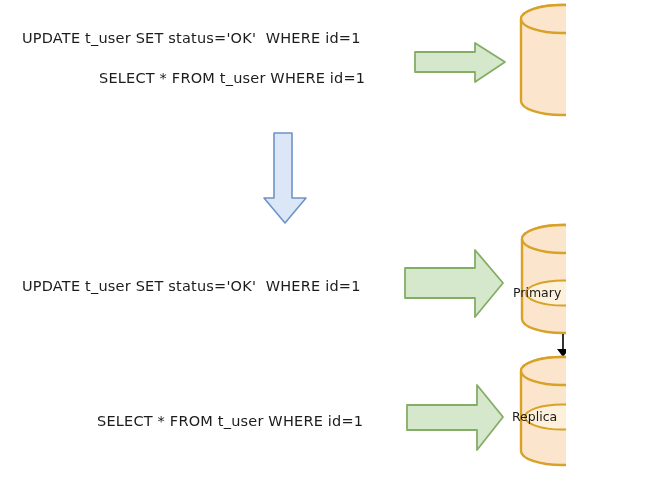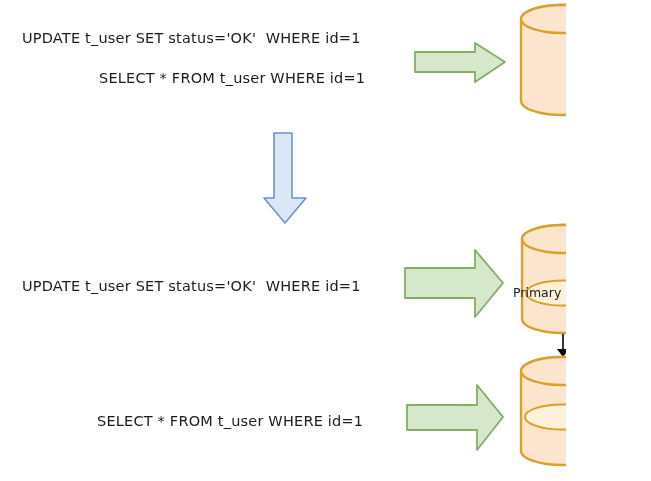--- a/index.html
+++ b/index.html
@@ -108,14 +108,15 @@
     </g>
   </svg>
 
   <div class="sql" style="left:22px; top:29px;">UPDATE t_user SET status='OK'  WHERE id=1</div>
   <div class="sql" style="left:99px; top:69px;">SELECT * FROM t_user WHERE id=1</div>
 
   <div class="sql" style="left:22px; top:277px;">UPDATE t_user SET status='OK'  WHERE id=1</div>
   <div class="sql" style="left:97px; top:412px;">SELECT * FROM t_user WHERE id=1</div>
 
   <div class="db-label" style="left:513px; top:285px;">Primary</div>
+  <div class="db-label" style="left:512px; top:409px;">Replica</div>
 
 </div>
 
 </body></html>

